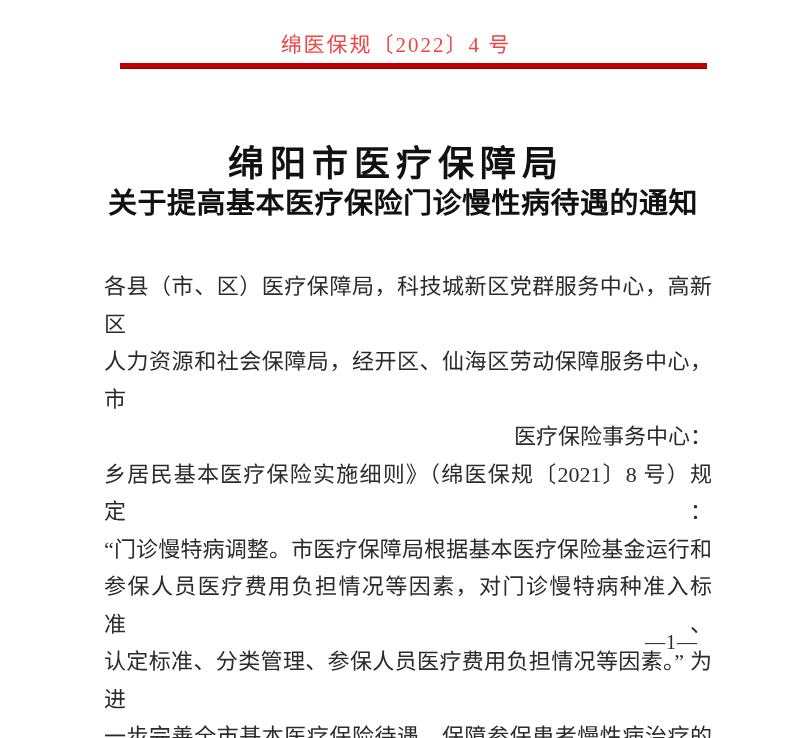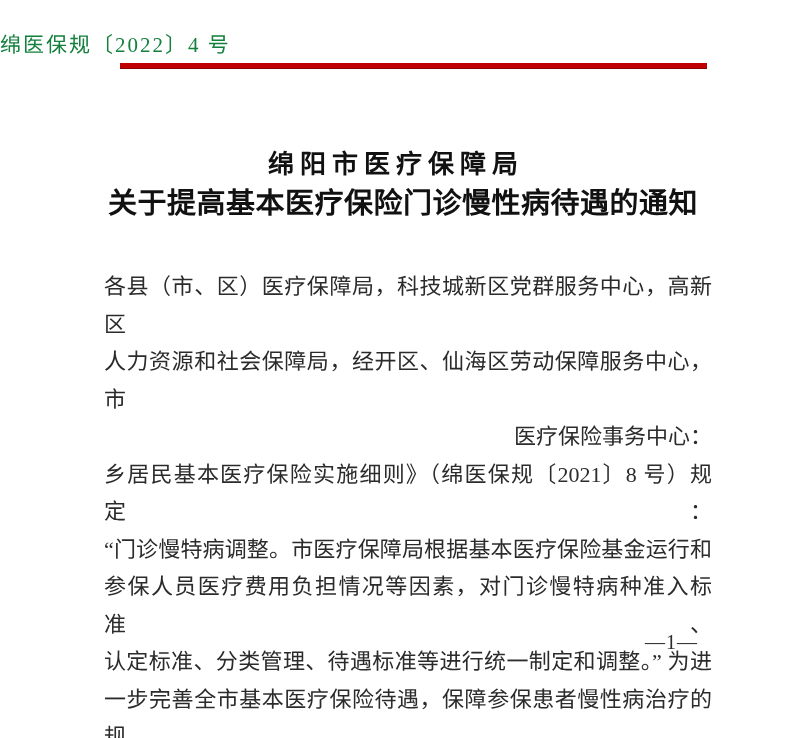--- a/index.html
+++ b/index.html
@@ -14,24 +14,24 @@
     background: #ffffff;
     overflow: hidden;
     font-family: "Liberation Serif", "DejaVu Serif", serif;
     color: #262626;
   }
   .doc-number {
     position: absolute;
     top: 28px;
     left: 0;
     width: 100%;
-    text-align: left;
+    text-align: center;
     font-size: 21px;
     letter-spacing: 2px;
-    color: #15803d;
+    color: #ef4444;
     font-family: "Liberation Serif", "DejaVu Serif", serif;
   }
   .red-line {
     position: absolute;
     top: 63px;
     left: 120px;
     width: 587px;
     height: 5px;
     background: #c00000;
     border-bottom: 1px solid #8f0000;
@@ -40,21 +40,21 @@
     position: absolute;
     top: 144px;
     left: 0;
     width: 100%;
     text-align: center;
     color: #111111;
     font-family: "Liberation Sans", "DejaVu Sans", sans-serif;
     font-weight: bold;
   }
   .title-line1 {
-    font-size: 26px;
+    font-size: 36px;
     line-height: 40px;
     letter-spacing: 6px;
   }
   .title-line2 {
     font-size: 29px;
     line-height: 38px;
     letter-spacing: 0.5px;
     padding-left: 14px;
   }
   .doc-body {
@@ -104,19 +104,19 @@
     <div class="title-line2">关于提高基本医疗保险门诊慢性病待遇的通知</div>
   </div>
 
   <div class="doc-body">
       <div class="body-line justify">各县（市、区）医疗保障局，科技城新区党群服务中心，高新区</div>
       <div class="body-line justify">人力资源和社会保障局，经开区、仙海区劳动保障服务中心，市</div>
       <div class="body-line">医疗保险事务中心：</div>
       <div class="body-line justify">乡居民基本医疗保险实施细则》（绵医保规〔2021〕8 号）规定：</div>
       <div class="body-line justify">“门诊慢特病调整。市医疗保障局根据基本医疗保险基金运行和</div>
       <div class="body-line justify">参保人员医疗费用负担情况等因素，对门诊慢特病种准入标准、</div>
-      <div class="body-line justify">认定标准、分类管理、待遇标准等进行统一制定和调整。” 为进</div>
+      <div class="body-line justify">认定标准、分类管理、参保人员医疗费用负担情况等因素。” 为进</div>
       <div class="body-line justify">一步完善全市基本医疗保险待遇，保障参保患者慢性病治疗的规</div>
     </div>
 
   <div class="page-number">—1—</div>
 
 </div>
 
 </body></html>

